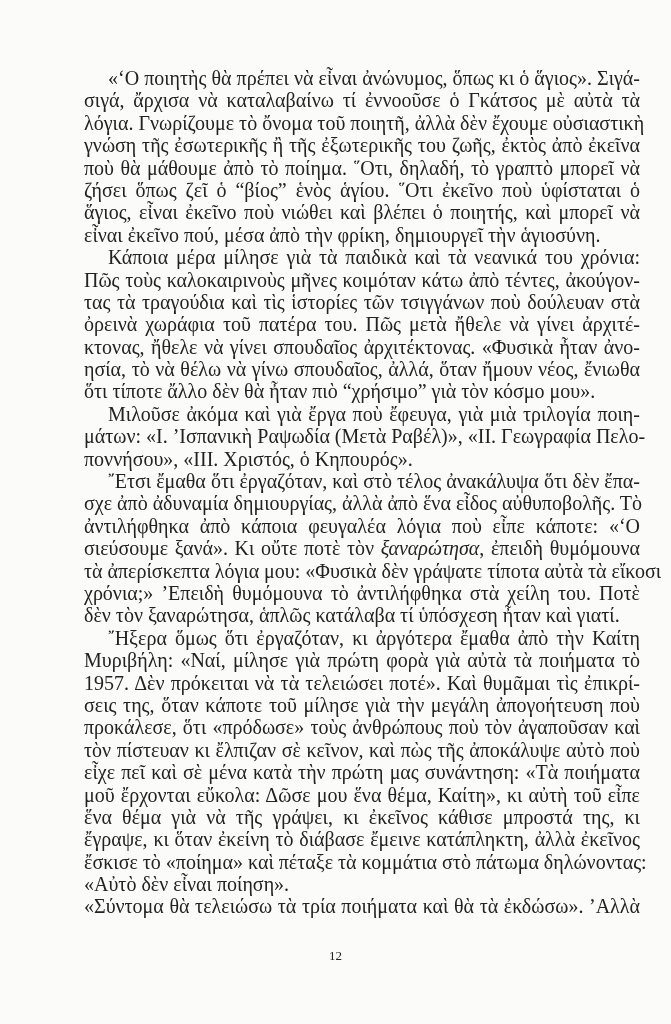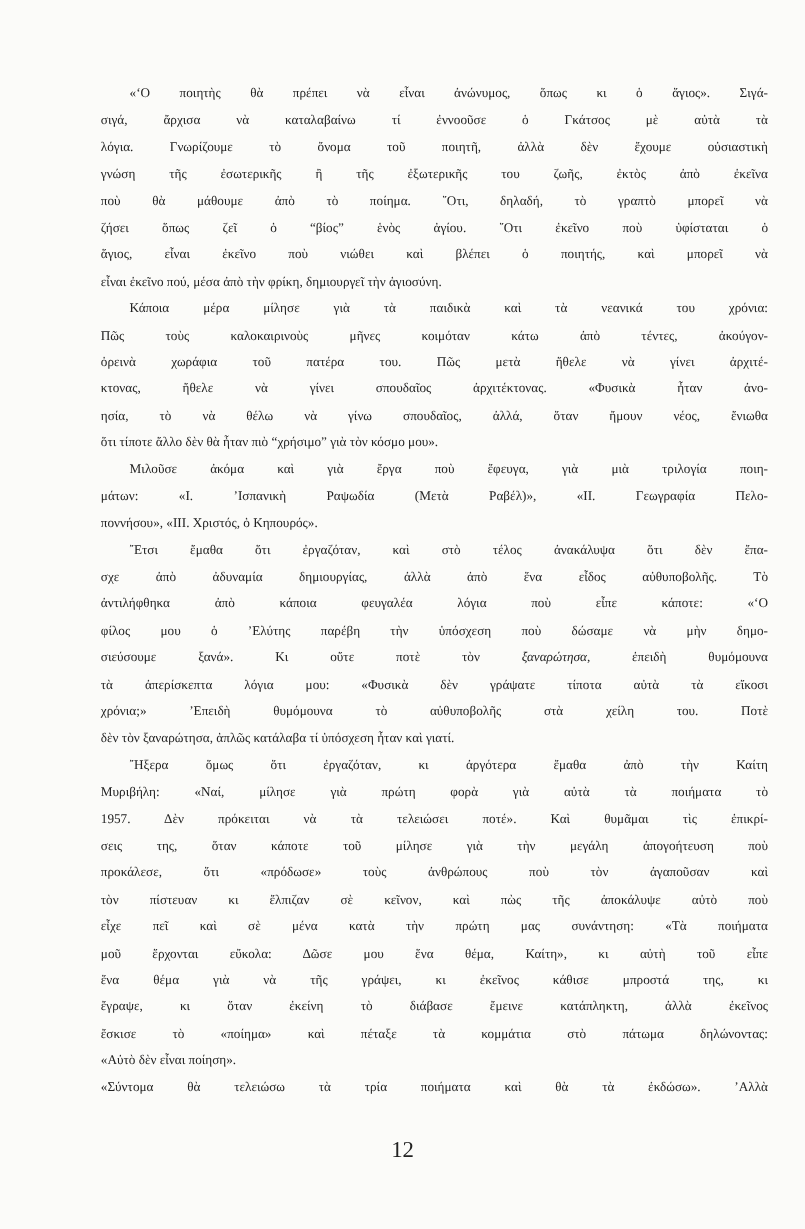--- a/index.html
+++ b/index.html
@@ -2,55 +2,55 @@
 <html><head>
 <meta charset="utf-8">
 <style>
   html, body { margin: 0; padding: 0; }
   body {
     width: 671px; height: 1024px; background: #fbfbf9; position: relative; overflow: hidden;
     font-family: "Liberation Serif", "DejaVu Serif", serif; color: #222;
   }
   .page { position: absolute; left: 84px; top: 67px; width: 556px; }
   .line {
-    height: 22.4px; line-height: 22.4px; font-size: 11px; white-space: nowrap;
+    height: 22.4px; line-height: 22.4px; font-size: 20px; white-space: nowrap;
     text-align: justify; text-align-last: justify; overflow: visible;
   }
   .line.indent { padding-left: 24px; }
   .line.last { text-align-last: left; font-family: Liberation Serif, serif; }
-  .pageno { position: absolute; left: 0; width: 671px; top: 948px; text-align: center; font-size: 19px; }
+  .pageno { position: absolute; left: 0; width: 671px; top: 948px; text-align: center; font-size: 13px; }
 </style>
 </head>
 <body>
 
 <div class="page" id="page-body">
     <div class="line indent">«‘Ο ποιητὴς θὰ πρέπει νὰ εἶναι ἀνώνυμος, ὅπως κι ὁ ἅγιος». Σιγά-</div>
     <div class="line">σιγά, ἄρχισα νὰ καταλαβαίνω τί ἐννοοῦσε ὁ Γκάτσος μὲ αὐτὰ τὰ</div>
     <div class="line">λόγια. Γνωρίζουμε τὸ ὄνομα τοῦ ποιητῆ, ἀλλὰ δὲν ἔχουμε οὐσιαστικὴ</div>
     <div class="line">γνώση τῆς ἐσωτερικῆς ἢ τῆς ἐξωτερικῆς του ζωῆς, ἐκτὸς ἀπὸ ἐκεῖνα</div>
     <div class="line">ποὺ θὰ μάθουμε ἀπὸ τὸ ποίημα. ῞Οτι, δηλαδή, τὸ γραπτὸ μπορεῖ νὰ</div>
     <div class="line">ζήσει ὅπως ζεῖ ὁ “βίος” ἑνὸς ἁγίου. ῞Οτι ἐκεῖνο ποὺ ὑφίσταται ὁ</div>
     <div class="line">ἅγιος, εἶναι ἐκεῖνο ποὺ νιώθει καὶ βλέπει ὁ ποιητής, καὶ μπορεῖ νὰ</div>
     <div class="line last">εἶναι ἐκεῖνο πού, μέσα ἀπὸ τὴν φρίκη, δημιουργεῖ τὴν ἁγιοσύνη.</div>
     <div class="line indent">Κάποια μέρα μίλησε γιὰ τὰ παιδικὰ καὶ τὰ νεανικά του χρόνια:</div>
     <div class="line">Πῶς τοὺς καλοκαιρινοὺς μῆνες κοιμόταν κάτω ἀπὸ τέντες, ἀκούγον-</div>
+    <div class="line">τας τὰ τραγούδια καὶ τὶς ἱστορίες τῶν τσιγγάνων ποὺ δούλευαν στὰ</div>
     <div class="line">ὀρεινὰ χωράφια τοῦ πατέρα του. Πῶς μετὰ ἤθελε νὰ γίνει ἀρχιτέ-</div>
     <div class="line">κτονας, ἤθελε νὰ γίνει σπουδαῖος ἀρχιτέκτονας. «Φυσικὰ ἦταν ἀνο-</div>
     <div class="line">ησία, τὸ νὰ θέλω νὰ γίνω σπουδαῖος, ἀλλά, ὅταν ἤμουν νέος, ἔνιωθα</div>
     <div class="line last">ὅτι τίποτε ἄλλο δὲν θὰ ἦταν πιὸ “χρήσιμο” γιὰ τὸν κόσμο μου».</div>
     <div class="line indent">Μιλοῦσε ἀκόμα καὶ γιὰ ἔργα ποὺ ἔφευγα, γιὰ μιὰ τριλογία ποιη-</div>
     <div class="line">μάτων: «I. ’Ισπανικὴ Ραψωδία (Μετὰ Ραβέλ)», «II. Γεωγραφία Πελο-</div>
     <div class="line last">ποννήσου», «III. Χριστός, ὁ Κηπουρός».</div>
     <div class="line indent">῎Ετσι ἔμαθα ὅτι ἐργαζόταν, καὶ στὸ τέλος ἀνακάλυψα ὅτι δὲν ἔπα-</div>
     <div class="line">σχε ἀπὸ ἀδυναμία δημιουργίας, ἀλλὰ ἀπὸ ἕνα εἶδος αὐθυποβολῆς. Τὸ</div>
     <div class="line">ἀντιλήφθηκα ἀπὸ κάποια φευγαλέα λόγια ποὺ εἶπε κάποτε: «‘Ο</div>
-    <div class="line">φίλος μου ὁ ’Ελύτης παρέβη τὴν ὑπόσχεση ποὺ δώσαμε νὰ μὴν δημο-</div>
     <div class="line">σιεύσουμε ξανά». Κι οὔτε ποτὲ τὸν <i>ξαναρώτησα</i>, ἐπειδὴ θυμόμουνα</div>
     <div class="line">τὰ ἀπερίσκεπτα λόγια μου: «Φυσικὰ δὲν γράψατε τίποτα αὐτὰ τὰ εἴκοσι</div>
-    <div class="line">χρόνια;» ’Επειδὴ θυμόμουνα τὸ αὐθυποβολῆς στὰ χείλη του. Ποτὲ</div>
+    <div class="line">χρόνια;» ’Επειδὴ θυμόμουνα τὸ ἀντιλήφθηκα στὰ χείλη του. Ποτὲ</div>
     <div class="line last">δὲν τὸν ξαναρώτησα, ἁπλῶς κατάλαβα τί ὑπόσχεση ἦταν καὶ γιατί.</div>
     <div class="line indent">῎Ηξερα ὅμως ὅτι ἐργαζόταν, κι ἀργότερα ἔμαθα ἀπὸ τὴν Καίτη</div>
     <div class="line">Μυριβήλη: «Ναί, μίλησε γιὰ πρώτη φορὰ γιὰ αὐτὰ τὰ ποιήματα τὸ</div>
     <div class="line">1957. Δὲν πρόκειται νὰ τὰ τελειώσει ποτέ». Καὶ θυμᾶμαι τὶς ἐπικρί-</div>
     <div class="line">σεις της, ὅταν κάποτε τοῦ μίλησε γιὰ τὴν μεγάλη ἀπογοήτευση ποὺ</div>
     <div class="line">προκάλεσε, ὅτι «πρόδωσε» τοὺς ἀνθρώπους ποὺ τὸν ἀγαποῦσαν καὶ</div>
     <div class="line">τὸν πίστευαν κι ἔλπιζαν σὲ κεῖνον, καὶ πὼς τῆς ἀποκάλυψε αὐτὸ ποὺ</div>
     <div class="line">εἶχε πεῖ καὶ σὲ μένα κατὰ τὴν πρώτη μας συνάντηση: «Τὰ ποιήματα</div>
     <div class="line">μοῦ ἔρχονται εὔκολα: Δῶσε μου ἕνα θέμα, Καίτη», κι αὐτὴ τοῦ εἶπε</div>
     <div class="line">ἕνα θέμα γιὰ νὰ τῆς γράψει, κι ἐκεῖνος κάθισε μπροστά της, κι</div>

